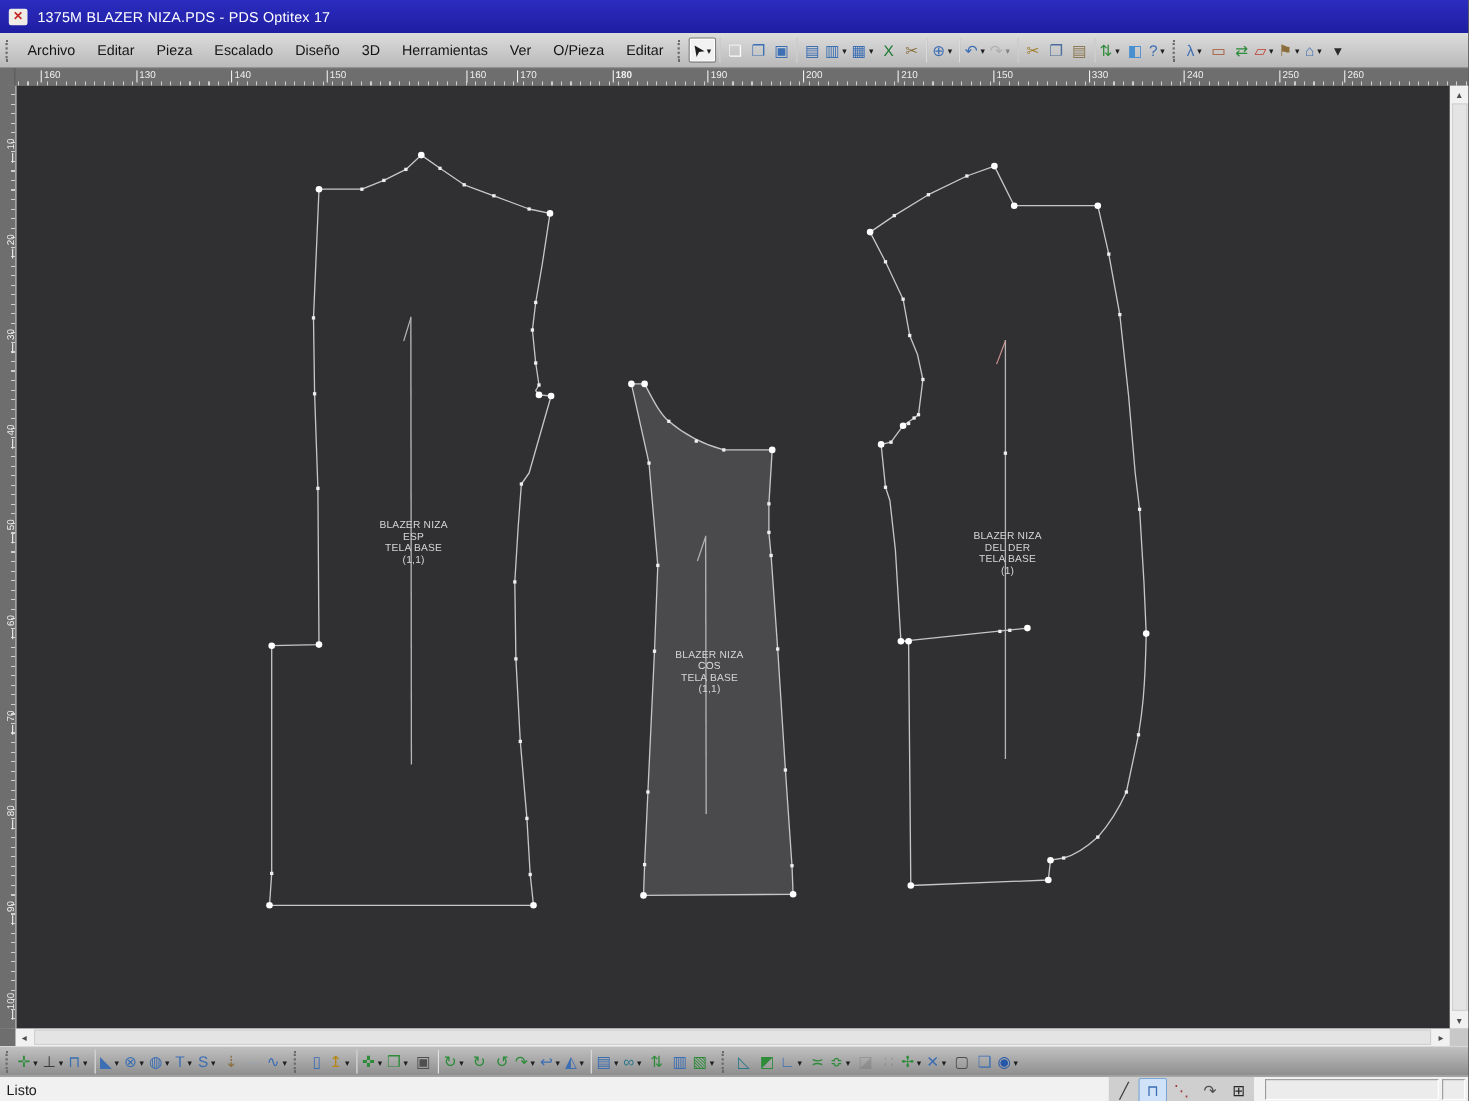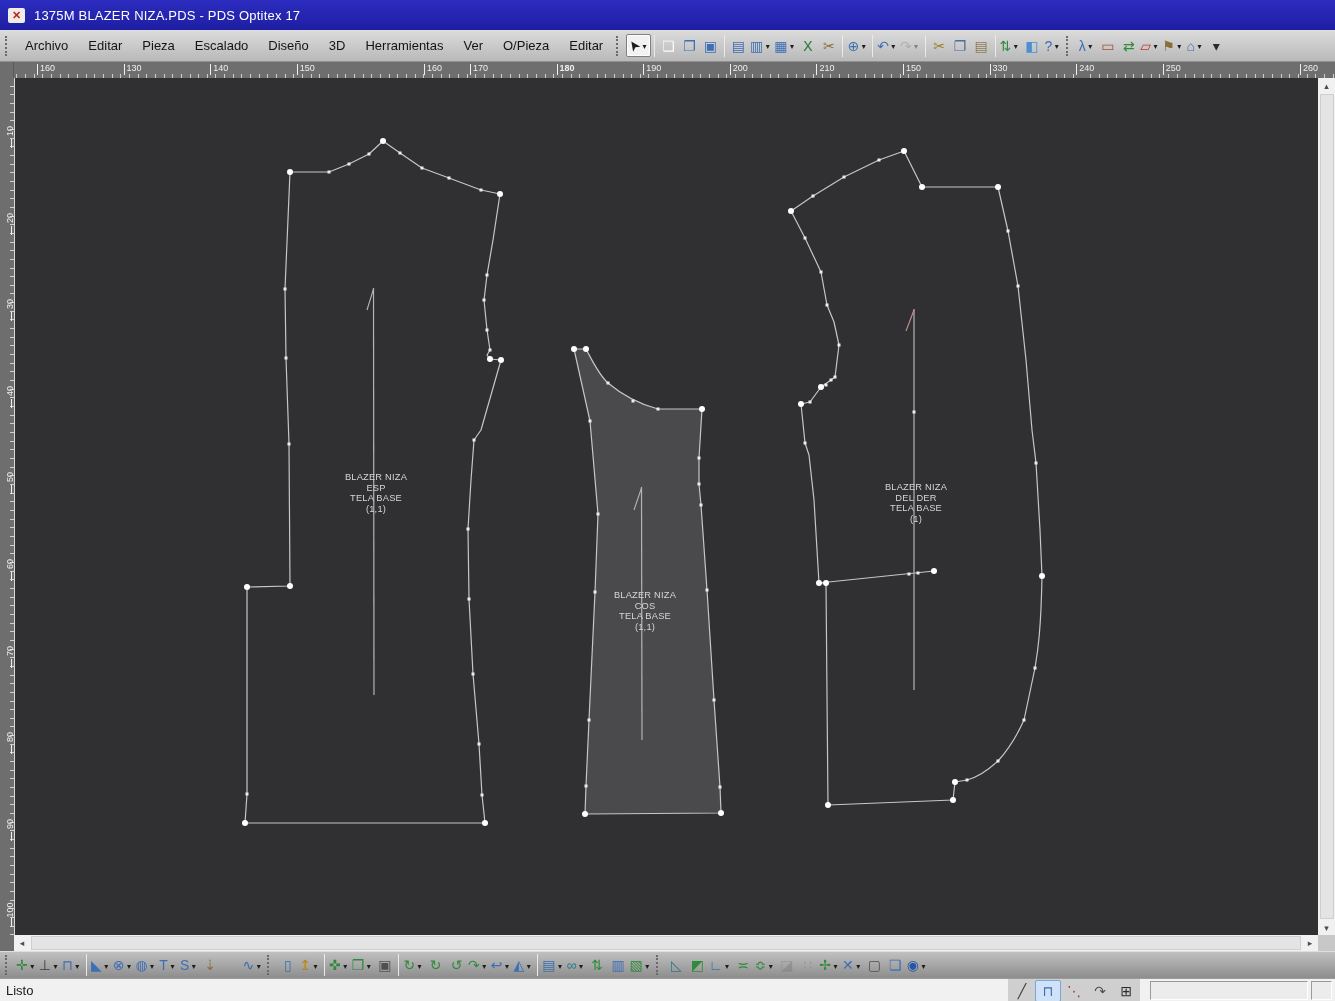--- a/index.html
+++ b/index.html
@@ -205,21 +205,21 @@
       <span class="hnum" style="left: 392px; margin-left: 35px;">160</span>
       <span class="hnum" style="left: 473px;">170</span>
       <span class="hnum" style="left: 559.6px; font-weight: bold;">180</span>
       <span class="hnum" style="left: 646.2px;">190</span>
       <span class="hnum" style="left: 732.8px;">200</span>
       <span class="hnum" style="left: 819.4px;">210</span>
       <span class="hnum" style="left: 906px;">150</span>
       <span class="hnum" style="left: 992.6px;">330</span>
       <span class="hnum" style="left: 1079.2px;">240</span>
       <span class="hnum" style="left: 1165.8px;">250</span>
-      <span class="hnum" style="left: 1303px;">260</span>
+      <span class="hnum" style="left: 1225px;">260</span>
     </div>
   <div id="rcorner"></div>
   <div id="vruler">
       <div class="ticks"></div>
       <span class="vnum" style="top: 48px;">10</span>
       <span class="vnum" style="top: 134.6px;">20</span>
       <span class="vnum" style="top: 221.2px;">30</span>
       <span class="vnum" style="top: 307.8px;">40</span>
       <span class="vnum" style="top: 394.4px;">50</span>
       <span class="vnum" style="top: 481px;">60</span>

